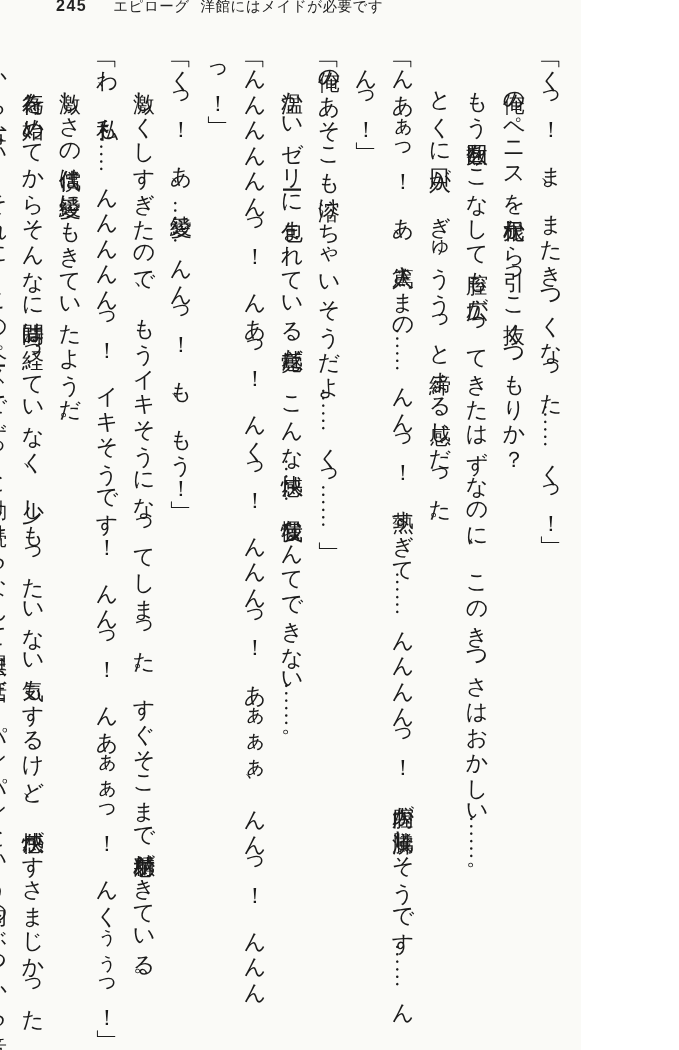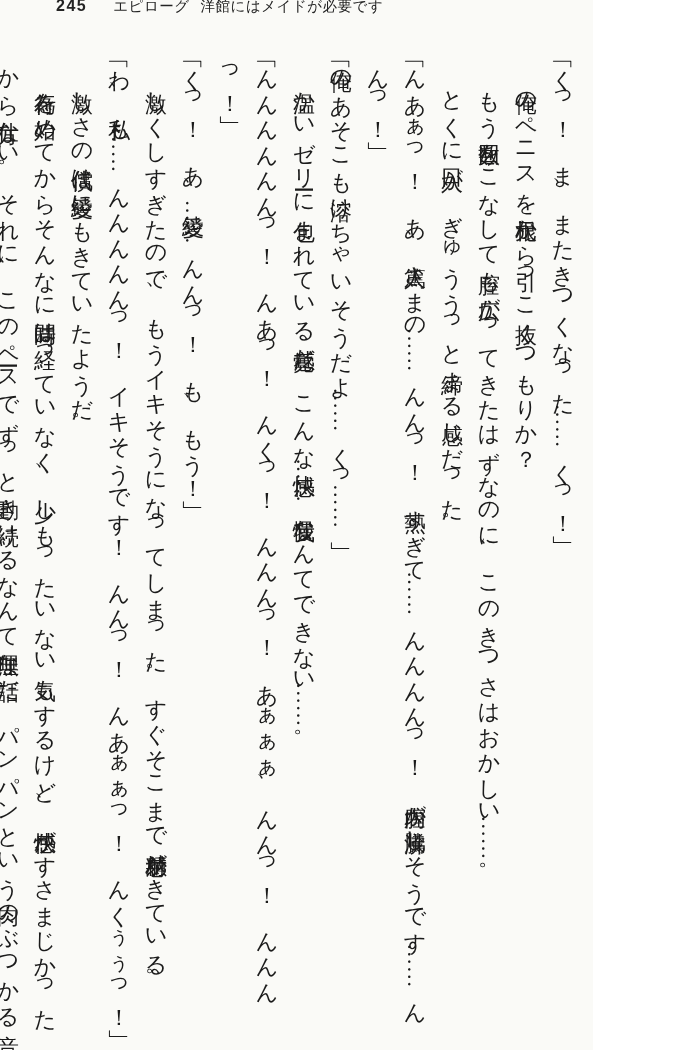--- a/index.html
+++ b/index.html
@@ -5,21 +5,20 @@
   html, body {
     margin: 0;
     padding: 0;
   }
   .page {
     position: relative;
     width: 581px;
     height: 1050px;
     overflow: hidden;
     background: #fafaf7;
-    padding-left: 12px;
   }
   .running-head {
     position: absolute;
     top: -3px;
     left: 56px;
     display: flex;
     align-items: flex-start;
     font-family: "Liberation Sans", "DejaVu Sans", sans-serif;
     color: #242424;
     white-space: nowrap;

